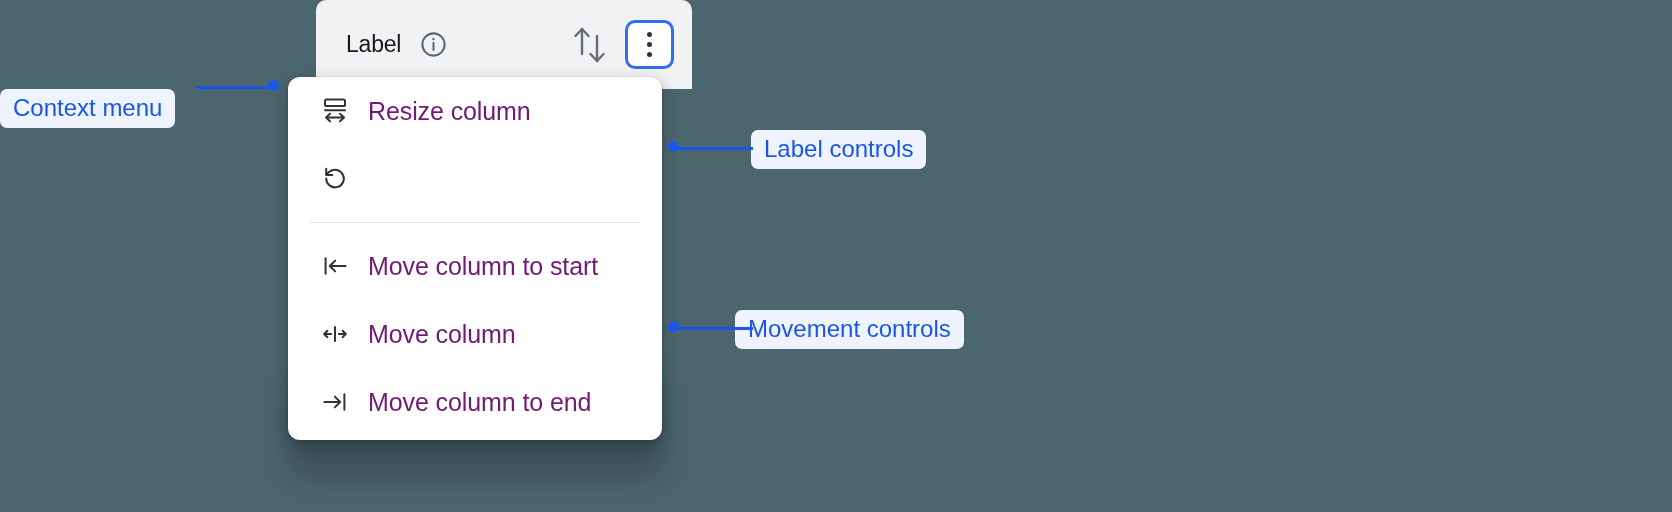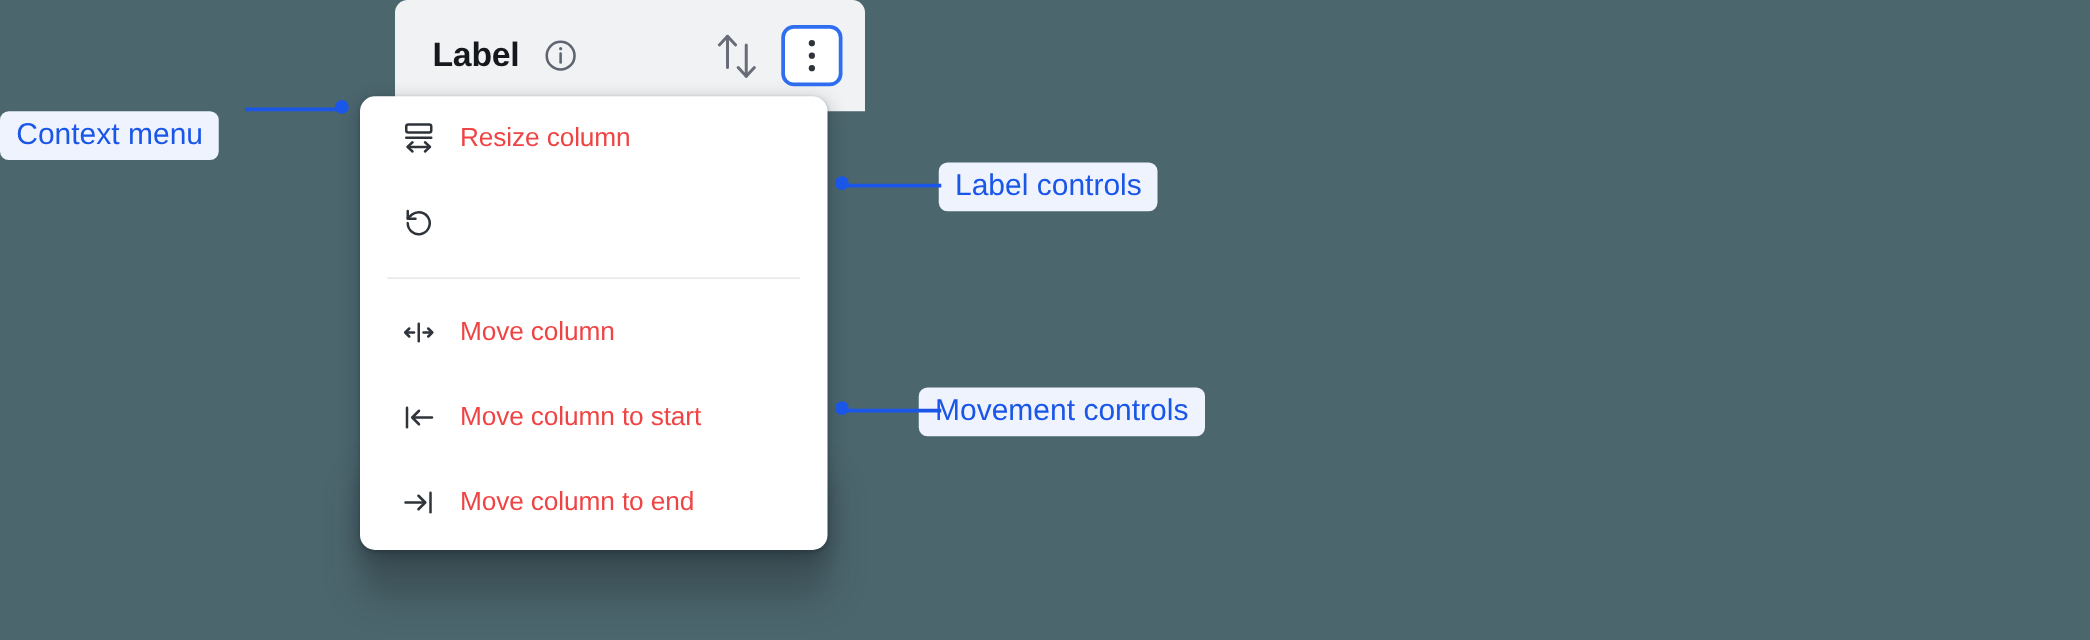--- a/index.html
+++ b/index.html
@@ -31,22 +31,22 @@
     position: absolute;
     left: 0;
     top: 0;
     right: 0;
     bottom: 0;
     display: flex;
     align-items: center;
     padding: 0 18px 0 30px;
   }
   #header-title {
-    font-size: 27px;
-    font-weight: bold;
+    font-size: 23px;
+    font-weight: normal;
     color: #15181c;
     letter-spacing: -0.2px;
     white-space: nowrap;
   }
   #info-icon {
     margin-left: 18px;
     display: flex;
     align-items: center;
     justify-content: center;
   }
@@ -118,22 +118,22 @@
   .menu-icon {
     width: 30px;
     min-width: 30px;
     height: 30px;
     display: flex;
     align-items: center;
     justify-content: center;
     margin-right: 18px;
   }
   .menu-label {
-    font-size: 21px;
-    color: #ef4444;
+    font-size: 25px;
+    color: #701a75;
     white-space: nowrap;
     letter-spacing: -0.1px;
   }
   #menu-divider {
     height: 1px;
     background: #dfe2e6;
     margin: 9px 22px 9px 22px;
   }
 
   
@@ -239,44 +239,44 @@
 
   </div>
 
   <div id="menu-divider"></div>
 
   <div class="menu-group">
 
     <div class="menu-item">
       <span class="menu-icon">
         <svg width="30" height="30" viewBox="0 0 30 30" fill="none" stroke="#2f343b" stroke-width="2" stroke-linecap="round" stroke-linejoin="round">
+          <line x1="5.6" y1="7.2" x2="5.6" y2="22.8"></line>
+          <line x1="25.6" y1="15" x2="10.2" y2="15"></line>
+          <polyline points="15.2,9.6 9.8,15 15.2,20.4"></polyline>
+        </svg>
+      </span>
+      <span class="menu-label">Move column to start</span>
+    </div>
+
+    <div class="menu-item">
+      <span class="menu-icon">
+        <svg width="30" height="30" viewBox="0 0 30 30" fill="none" stroke="#2f343b" stroke-width="2" stroke-linecap="round" stroke-linejoin="round">
           <line x1="15" y1="8" x2="15" y2="22"></line>
           <line x1="11.2" y1="15" x2="4.6" y2="15"></line>
           <polyline points="7.4,11.8 4.2,15 7.4,18.2"></polyline>
           <line x1="18.8" y1="15" x2="25.4" y2="15"></line>
           <polyline points="22.6,11.8 25.8,15 22.6,18.2"></polyline>
         </svg>
       </span>
       <span class="menu-label">Move column</span>
     </div>
 
     <div class="menu-item">
       <span class="menu-icon">
         <svg width="30" height="30" viewBox="0 0 30 30" fill="none" stroke="#2f343b" stroke-width="2" stroke-linecap="round" stroke-linejoin="round">
-          <line x1="5.6" y1="7.2" x2="5.6" y2="22.8"></line>
-          <line x1="25.6" y1="15" x2="10.2" y2="15"></line>
-          <polyline points="15.2,9.6 9.8,15 15.2,20.4"></polyline>
-        </svg>
-      </span>
-      <span class="menu-label">Move column to start</span>
-    </div>
-
-    <div class="menu-item">
-      <span class="menu-icon">
-        <svg width="30" height="30" viewBox="0 0 30 30" fill="none" stroke="#2f343b" stroke-width="2" stroke-linecap="round" stroke-linejoin="round">
           <line x1="24.4" y1="7.2" x2="24.4" y2="22.8"></line>
           <line x1="4.4" y1="15" x2="19.8" y2="15"></line>
           <polyline points="14.8,9.6 20.2,15 14.8,20.4"></polyline>
         </svg>
       </span>
       <span class="menu-label">Move column to end</span>
     </div>
 
   </div>
 </div>

